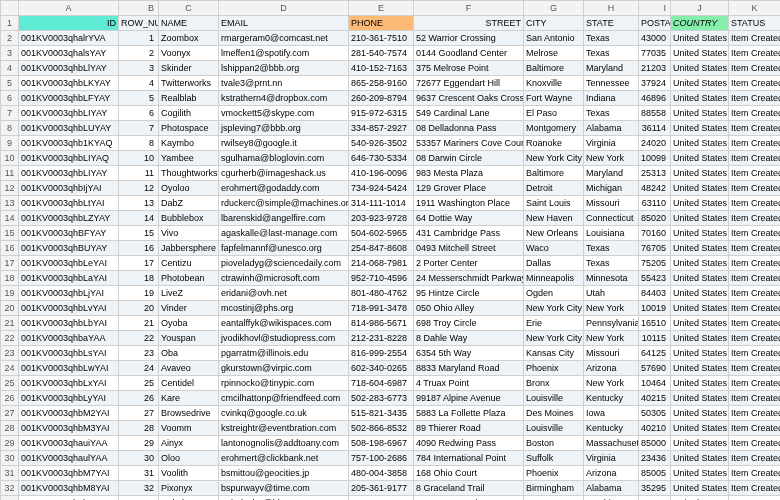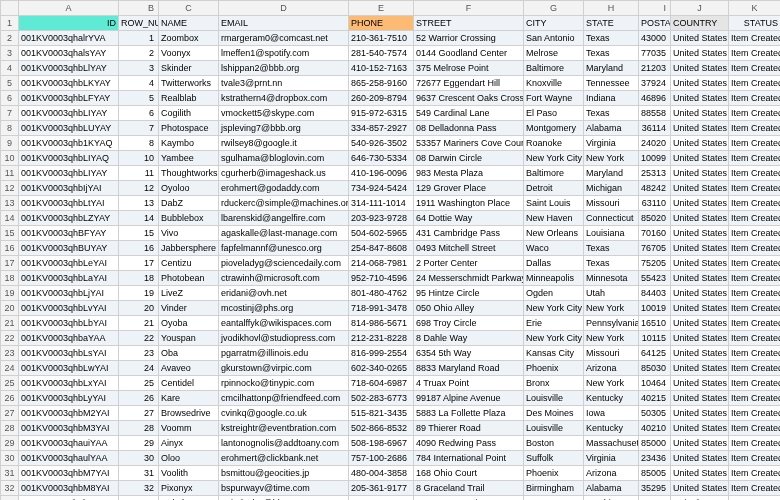--- a/index.html
+++ b/index.html
@@ -79,26 +79,26 @@
         <th class="col-J">J</th>
         <th class="col-K">K</th>
       </tr>
     <tr id="header-row">
         <td class="rownum">1</td>
         <td class="col-A" style="background: #5eead4; text-align: right;">ID</td>
         <td class="col-B" style="background: rgb(238, 243, 248);">ROW_NUM</td>
         <td class="col-C" style="background: rgb(238, 243, 248);">NAME</td>
         <td class="col-D" style="background: rgb(238, 243, 248);">EMAIL</td>
         <td class="col-E" style="background: #fdba74;">PHONE</td>
-        <td class="col-F" style="background: rgb(238, 243, 248);">STREET</td>
+        <td class="col-F" style="background: rgb(238, 243, 248); text-align: right;">STREET</td>
         <td class="col-G" style="background: rgb(238, 243, 248);">CITY</td>
         <td class="col-H" style="background: rgb(238, 243, 248);">STATE</td>
         <td class="col-I" style="background: rgb(238, 243, 248);">POSTAL</td>
-        <td class="col-J" style="background: #e5e5e5;">COUNTRY</td>
-        <td class="col-K" style="background: rgb(238, 243, 248); text-align: right;">STATUS</td>
+        <td class="col-J" style="background: #86efac; font-style: italic;">COUNTRY</td>
+        <td class="col-K" style="background: rgb(238, 243, 248);">STATUS</td>
       </tr>
   </thead>
   <tbody id="grid-body">
       <tr>
         <td class="rownum">2</td>
         <td class="col-A">001KV0003qhalrYVA</td>
         <td class="col-B">1</td>
         <td class="col-C">Zoombox</td>
         <td class="col-D">rmargeram0@comcast.net</td>
         <td class="col-E">210-361-7510</td>
@@ -406,21 +406,21 @@
       <tr>
         <td class="rownum">24</td>
         <td class="col-A">001KV0003qhbLwYAI</td>
         <td class="col-B">24</td>
         <td class="col-C">Avaveo</td>
         <td class="col-D">gkurstown@virpic.com</td>
         <td class="col-E">602-340-0265</td>
         <td class="col-F">8833 Maryland Road</td>
         <td class="col-G">Phoenix</td>
         <td class="col-H">Arizona</td>
-        <td class="col-I">85030</td>
+        <td class="col-I">57690</td>
         <td class="col-J">United States</td>
         <td class="col-K">Item Created</td>
       </tr>
       <tr>
         <td class="rownum">25</td>
         <td class="col-A">001KV0003qhbLxYAI</td>
         <td class="col-B">25</td>
         <td class="col-C">Centidel</td>
         <td class="col-D">rpinnocko@tinypic.com</td>
         <td class="col-E">718-604-6987</td>

